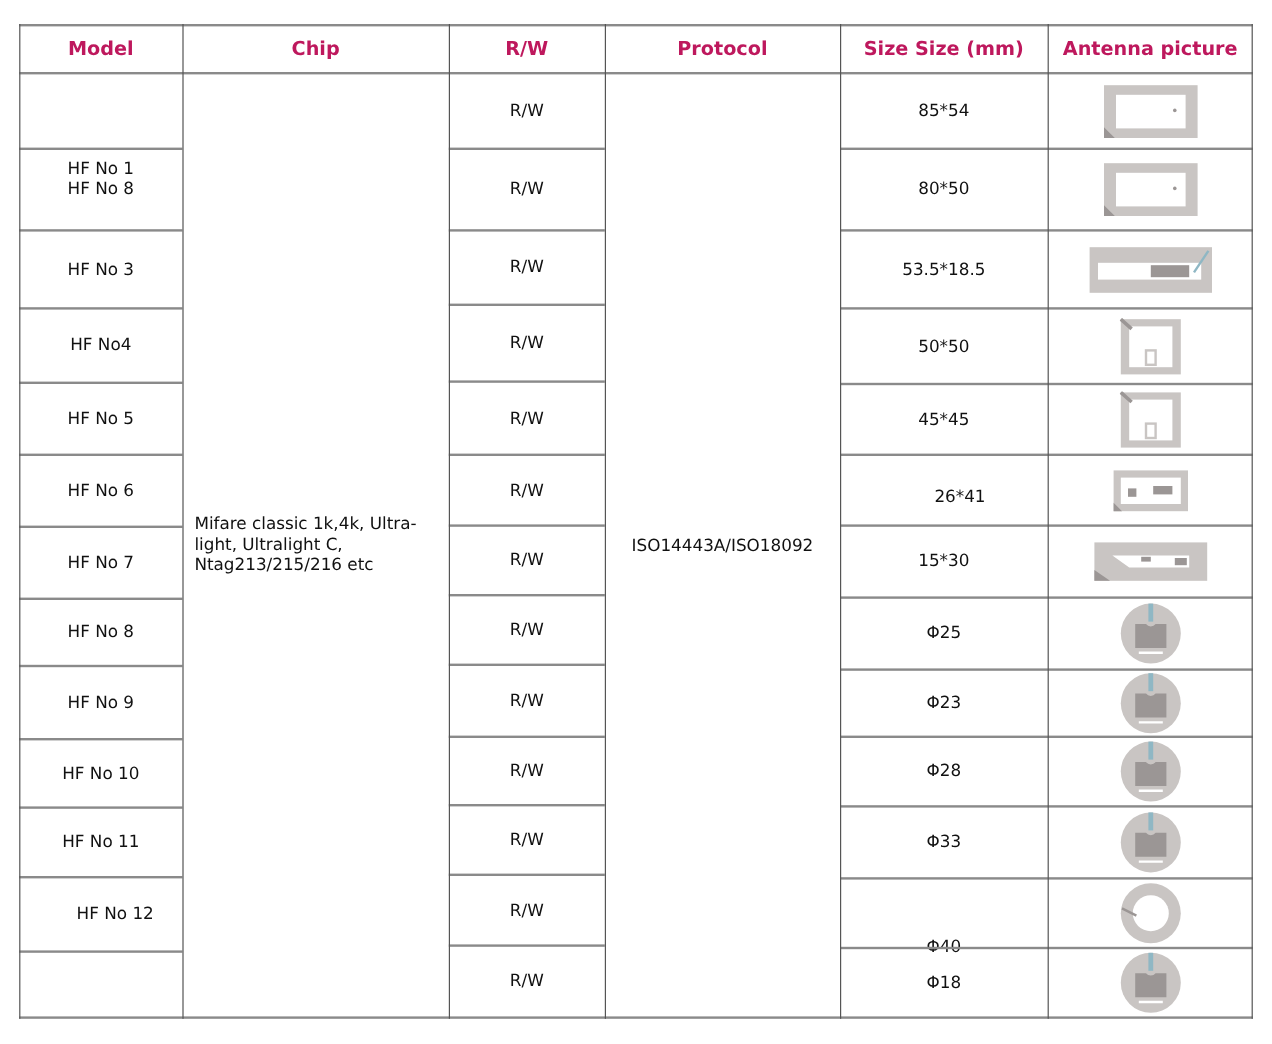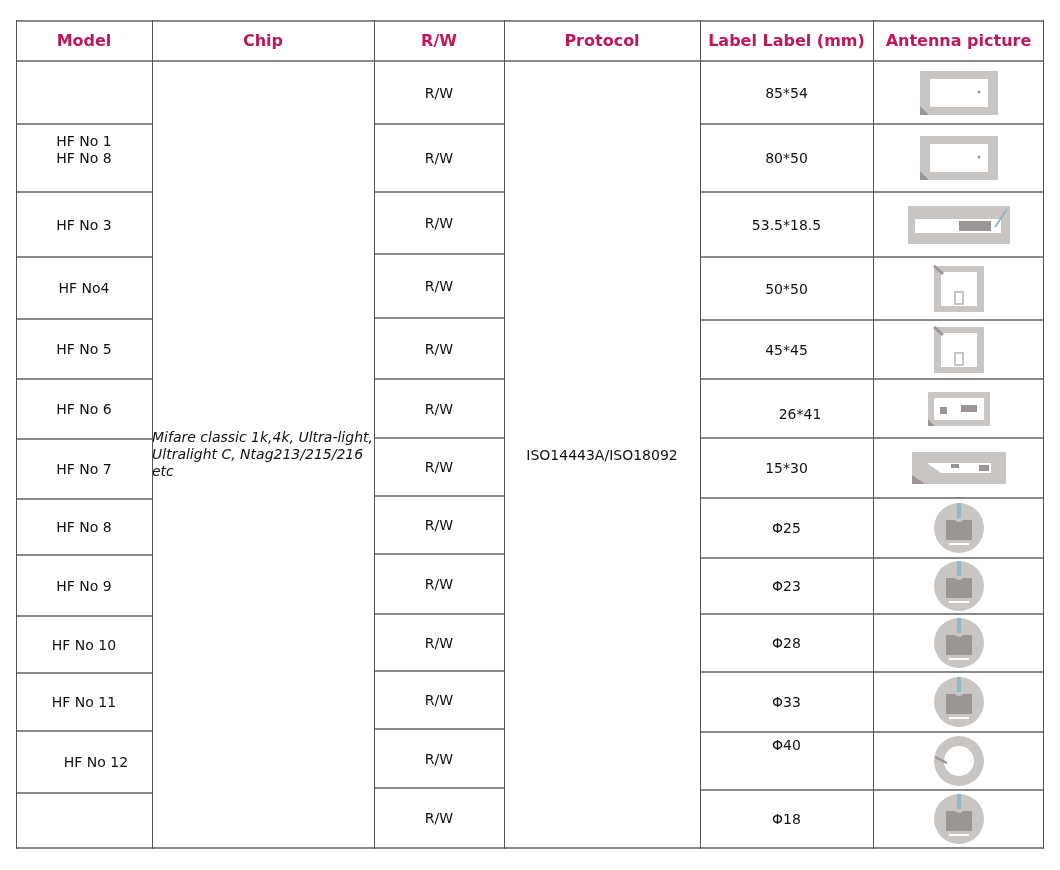--- a/index.html
+++ b/index.html
@@ -4,32 +4,32 @@
 <style>
   html, body { margin: 0; padding: 0; background: #ffffff; }
   body { width: 1060px; height: 870px; position: relative; overflow: hidden;
          font-family: "DejaVu Sans", "Liberation Sans", sans-serif; color: #111; }
   #tbl { position: absolute; left: 16px; top: 20px; width: 1028px; height: 829px; }
   .cell { position: absolute; box-sizing: border-box; display: flex; align-items: center;
           justify-content: center; text-align: center; font-size: 14px; }
   .hline { position: absolute; height: 0; border-top: 2px solid #8a8a8a; }
   .vline { position: absolute; width: 0; border-left: 1px solid #555; }
   .hdr { font-weight: bold; font-size: 16px; color: #be185d; }
-  .left { justify-content: flex-start; text-align: left; line-height: 17px; font-style: italic; }
+  .left { justify-content: flex-start; text-align: left; padding-left: 10px; line-height: 17px; }
   .pic svg { display: block; }
 </style>
 </head>
 <body>
 
 <div id="tbl">
     <div class="cell hdr" style="left: 0px; top: 0px; width: 136px; height: 41px;">Model</div>
     <div class="cell hdr" style="left: 136px; top: 0px; width: 222px; height: 41px;">Chip</div>
     <div class="cell hdr" style="left: 358px; top: 0px; width: 130px; height: 41px;">R/W</div>
     <div class="cell hdr" style="left: 488px; top: 0px; width: 196px; height: 41px;">Protocol</div>
-    <div class="cell hdr" style="left: 684px; top: 0px; width: 173px; height: 41px;">Label Label (mm)</div>
+    <div class="cell hdr" style="left: 684px; top: 0px; width: 173px; height: 41px;">Size Size (mm)</div>
     <div class="cell hdr" style="left: 857px; top: 0px; width: 171px; height: 41px;">Antenna picture</div>
     <div class="cell left" style="left: 136px; top: 41px; width: 222px; height: 787px;">Mifare classic 1k,4k, Ultra-light, Ultralight C, Ntag213/215/216 etc</div>
     <div class="cell " style="left: 488px; top: 41px; width: 196px; height: 787px;">ISO14443A/ISO18092</div>
     <div class="cell " style="left: 0px; top: 41px; width: 136px; height: 63px; margin-top: 48px;">HF No 1</div>
     <div class="cell " style="left: 358px; top: 41px; width: 130px; height: 63px;">R/W</div>
     <div class="cell " style="left: 684px; top: 41px; width: 173px; height: 63px;">85*54</div>
     <div class="cell pic" style="left: 857px; top: 41px; width: 171px; height: 63px;">
       <span>
         <svg width="80" height="46" viewBox="0 0 80 46">
           <rect x="1" y="1" width="78" height="44" fill="#c9c5c3"></rect>
@@ -166,21 +166,21 @@
         <svg width="52" height="52" viewBox="0 0 52 52">
           <circle cx="26" cy="26" r="25" fill="#c9c5c3"></circle>
           <path d="M13,18 L22,18 A5,5 0 0 0 30,18 L39,18 L39,38 L13,38 Z" fill="#9b9695"></path>
           <rect x="24" y="1" width="4" height="15" fill="#8fb7c4"></rect>
           <line x1="16" y1="42" x2="36" y2="42" stroke="#fff" stroke-width="2"></line>
         </svg>
       </span>
     </div>
     <div class="cell " style="left: 12px; top: 711px; width: 136px; height: 62px;">HF No 12</div>
     <div class="cell " style="left: 358px; top: 709px; width: 130px; height: 59px;">R/W</div>
-    <div class="cell " style="left: 684px; top: 688px; width: 173px; height: 74px;">Φ40</div>
+    <div class="cell " style="left: 684px; top: 732px; width: 173px; height: 74px;">Φ40</div>
     <div class="cell pic" style="left: 857px; top: 712px; width: 171px; height: 58px;">
       <span>
         <svg width="52" height="52" viewBox="0 0 52 52">
           <circle cx="26" cy="26" r="25" fill="#c9c5c3"></circle>
           <circle cx="26" cy="26" r="15" fill="#fff"></circle>
           <line x1="2" y1="22" x2="14" y2="28" stroke="#9b9695" stroke-width="2"></line>
         </svg>
       </span>
     </div>
     <div class="cell " style="left: 358px; top: 768px; width: 130px; height: 60px;">R/W</div>

